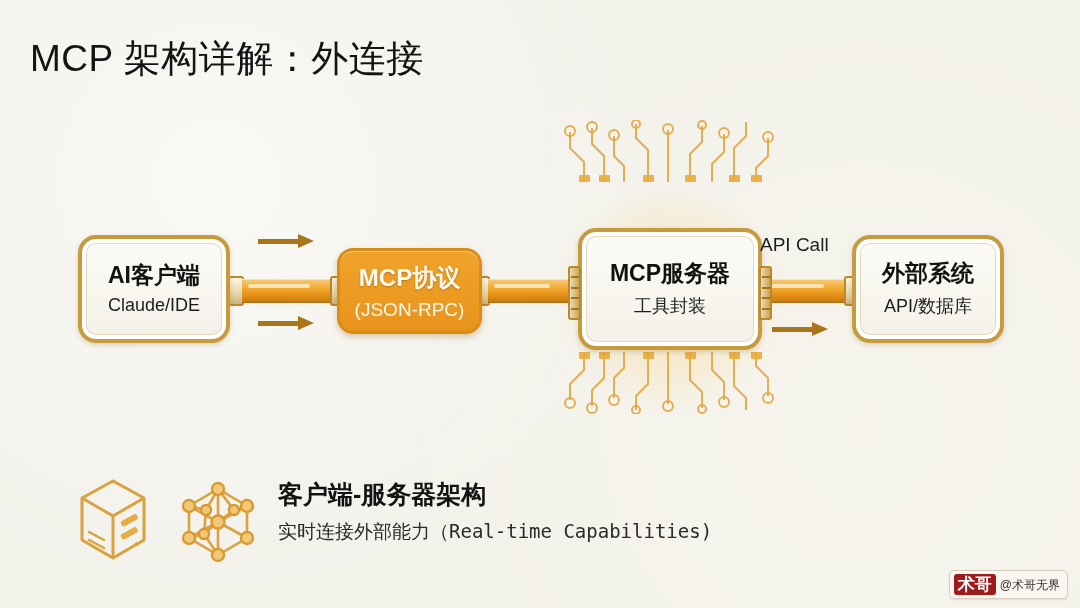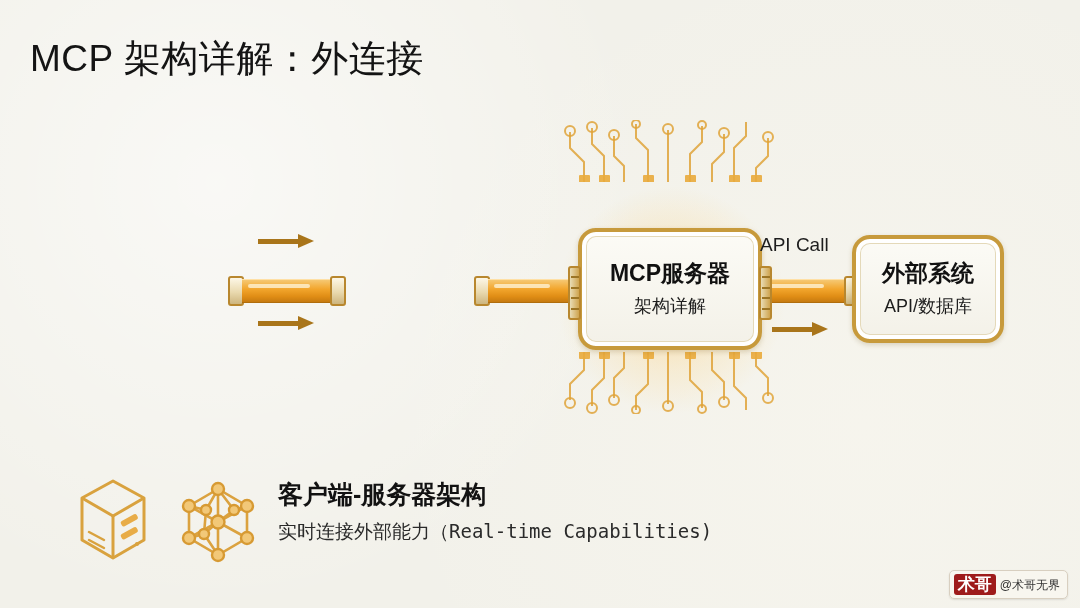--- a/index.html
+++ b/index.html
@@ -248,37 +248,45 @@
   </div>
   <div class="arrow" id="arrow-res">
     <span class="shaft"></span>
       <span class="head"></span>
   </div>
   <div class="arrow" id="arrow-api">
     <span class="shaft"></span>
       <span class="head"></span>
   </div>
 
-
+  <div class="node" id="node-client">
+    <div class="t1">AI客户端</div>
+    <div class="t2">Claude/IDE</div>
+  </div>
+
+  <div id="node-protocol">
+    <div class="p1">MCP协议</div>
+    <div class="p2">(JSON-RPC)</div>
+  </div>
 
   <div class="node" id="node-server">
     <span class="chip-pins-left">
         <i></i>
         <i></i>
         <i></i>
         <i></i>
       </span>
     <span class="chip-pins-right">
         <i></i>
         <i></i>
         <i></i>
         <i></i>
       </span>
     <div class="t1">MCP服务器</div>
-    <div class="t2">架构详解</div>
+    <div class="t2">工具封装</div>
   </div>
 
   <div class="node" id="node-external">
     <div class="t1">外部系统</div>
     <div class="t2">API/数据库</div>
   </div>
 
   <div id="label-api-call">API Call</div>
 </div>
 

